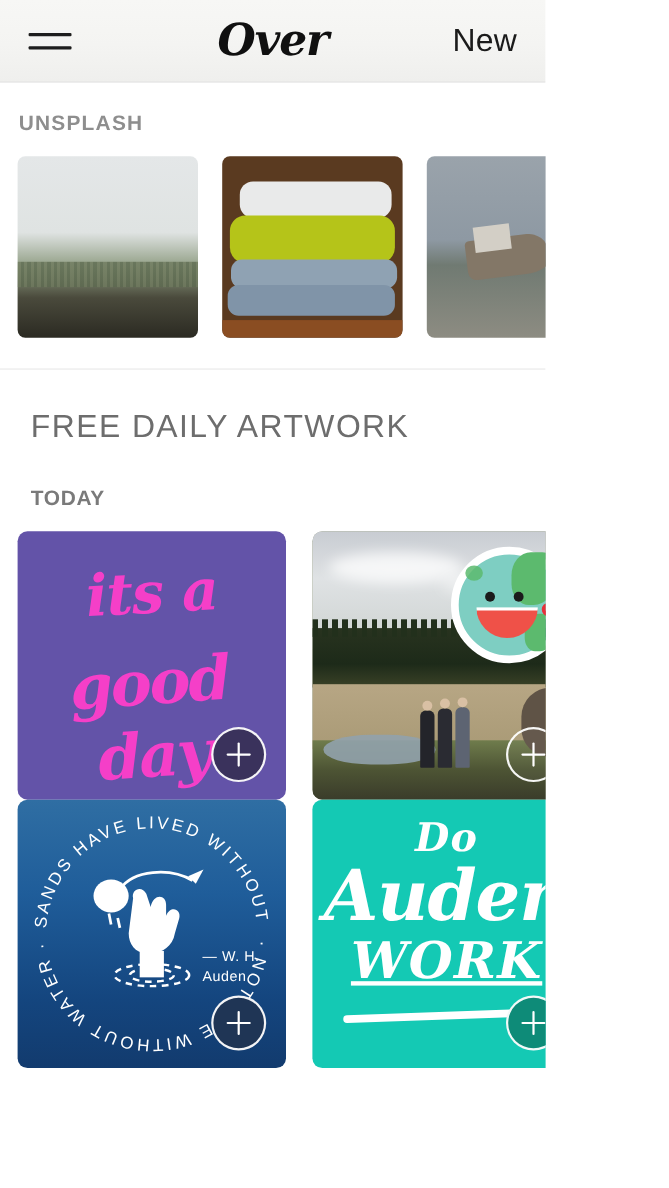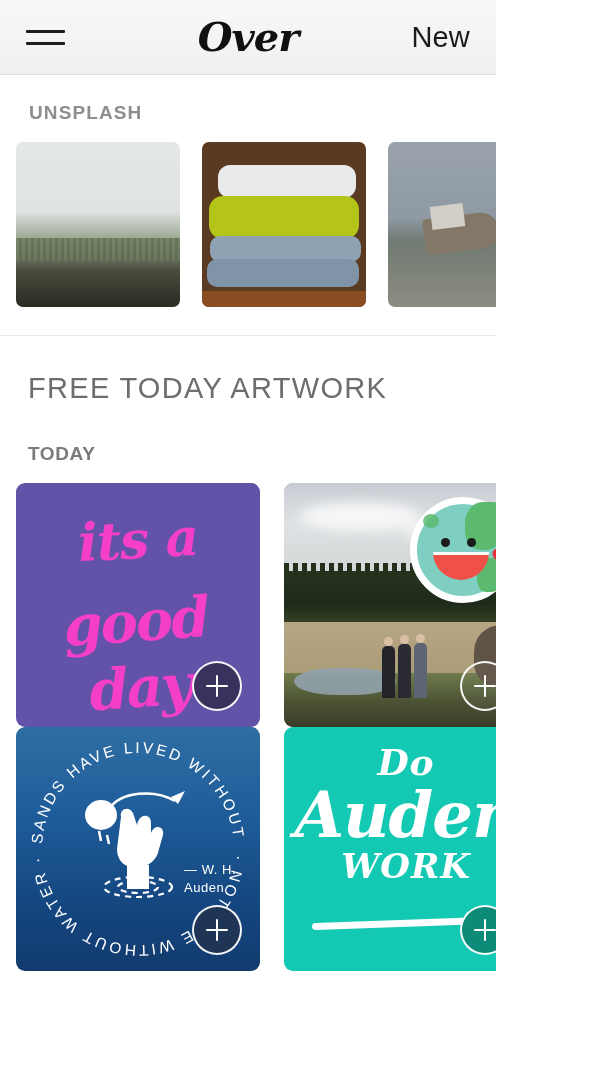--- a/index.html
+++ b/index.html
@@ -33,21 +33,21 @@
   }
   .new-btn {
     font-size: 29px; color: #1b1b1b; font-weight: 400; letter-spacing:0.2px;
     background:none; border:none; cursor:pointer; font-family:"Liberation Sans", sans-serif;
   }
 
   
   .unsplash-section { padding: 27px 0 0 0; }
   .section-label {
     font-size: 19px; font-weight: 700; letter-spacing: 1.1px;
-    color: #8e8e8e; padding-left: 29px; margin-bottom: 18px;
+    color: #8e8e8e; padding-left: 17px; margin-bottom: 18px;
   }
   .thumb-row { display: flex; gap: 22px; padding-left: 16px; }
   .thumb {
     width: 164px; height: 165px; flex: 0 0 164px;
     border-radius: 7px; overflow: hidden; position: relative;
     background:#cfcfcf;
   }
   .divider { height:1px; background:#e8e8e8; margin-top: 28px; }
 
   .artwork-section { padding-top: 36px; }
@@ -159,21 +159,21 @@
   .hand-mark { position:absolute; left:50%; top:47%; transform:translate(-50%,-50%); }
   .auden { position:absolute; right:24px; top:55%; color:#fff; font-size:13px;
     line-height:1.35; text-align:left; letter-spacing:.5px; }
 
   
   .c-teal { background:#14c9b4; }
   .dgw { position:absolute; left:0; right:0; top:14px; text-align:center; color:#fff;
     font-family:"DejaVu Serif", serif; font-weight:700; font-style:italic; }
   .dgw .d1 { font-size:36px; display:block; letter-spacing:1px; }
   .dgw .d2 { font-size:64px; display:block; margin-top:-6px; letter-spacing:-1px; }
-  .dgw .d3 { font-size:34px; display:block; margin-top:-6px; letter-spacing:1px; }
+  .dgw .d3 { font-size:46px; display:block; margin-top:-6px; letter-spacing:1px;text-decoration:underline; }
   .dgw-swash { position:absolute; left:28px; right:40px; bottom:44px; height:7px;
     background:#fff; border-radius:4px; transform:rotate(-2deg); }
 
   
   .c-red { background:#c0282c; }
   .red-text { position:absolute; left:14px; top:56px; color:#ffe11b;
     font-family:"DejaVu Sans", sans-serif; font-weight:700; font-size:62px; line-height:1; }
   .red-sub { position:absolute; left:10px; top:128px; color:#000000;
     font-family:"DejaVu Sans", sans-serif; font-weight:700; font-size:30px; }
 
@@ -226,21 +226,21 @@
       <div class="thumb t-wreck">
         <div class="boat"></div>
         <div class="cabin"></div>
       </div>
       <div class="thumb t-coast"></div>
     </div>
     <div class="divider"></div>
   </div>
 
   <div class="artwork-section">
-    <div class="artwork-title">FREE TODAY ARTWORK</div>
+    <div class="artwork-title">FREE DAILY ARTWORK</div>
 
     <div class="day-row">
       <span class="day-label">TODAY</span>
     </div>
 
     <div class="card-row">
 
       <div class="card c-purple">
         <div class="script-pink">
           <span class="l1">its a</span>

